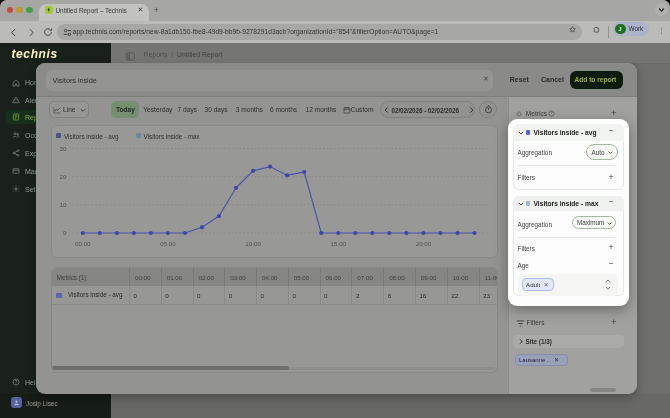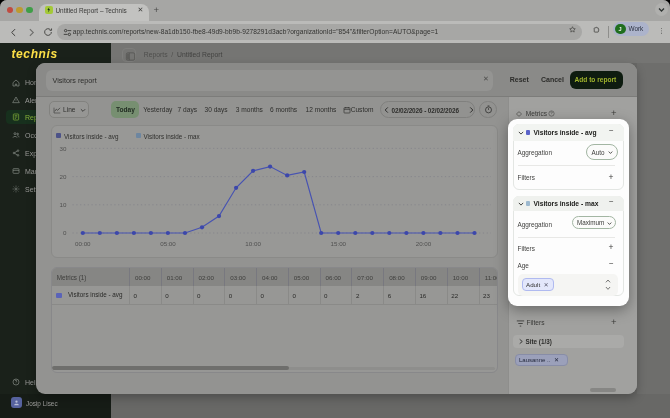--- a/index.html
+++ b/index.html
@@ -88,21 +88,21 @@
   <div class="abs" style="left:122.3px;top:48.3px;width:13.5px;height:13.5px;border:1px solid #7e7e7c;border-radius:4px;"></div>
   <div class="abs" style="left:124.5px;top:50.5px;width:9.5px;height:9.5px;">
       <svg width="11" height="11" viewBox="0 0 24 24" fill="none" stroke="#565654" stroke-width="1.8">
         <rect x="3" y="4" width="18" height="16" rx="3"></rect>
         <path d="M9.5 4 V20"></path>
         <rect x="5" y="6" width="3" height="12" fill="#565654" stroke="none"></rect>
       </svg>
     </div>
   <div class="abs" style="left:143.8px;top:51px;font-size:6.8px;color:#4e4e4c;">Reports&nbsp;&nbsp;/&nbsp;&nbsp;<span style="color:#424240;">Untitled Report</span></div>
 
-  <div class="abs" style="left:11.5px;top:47px;font-size:12px;font-weight:bold;font-style:italic;color:#fde047;letter-spacing:0.6px;">technis</div>
+  <div class="abs" style="left:11.5px;top:47px;font-size:12px;font-weight:bold;font-style:italic;color:#fef9c3;letter-spacing:0.6px;">technis</div>
 
   <div class="abs" id="menu" style="left:0;top:63px;width:35.5px;height:331px;overflow:hidden;">
     <div class="abs mi" style="top:13.5px;">
         <span class="mic">
           <svg width="8" height="8" viewBox="0 0 24 24" fill="none" stroke="#8a908a" stroke-width="2">
             <path d="M3 11 L12 3 L21 11 V21 H14 V15 H10 V21 H3 Z"></path>
           </svg>
         </span>
         <span class="mit">Home</span>
       </div>
@@ -182,21 +182,21 @@
         <circle cx="12" cy="9" r="4"></circle>
         <path d="M4 21 C4 15 20 15 20 21 Z"></path>
       </svg>
     </div>
   <div class="abs" style="left:26px;top:399.5px;font-size:6.4px;color:#9e9e9c;">Josip Lisec</div>
 
   <div class="abs" id="modal" style="left:35.5px;top:63px;width:601.5px;height:331px;background:#939391;border-radius:9px;box-shadow:0 4px 10px rgba(0,0,0,0.25);overflow:hidden;">
 
     <div class="abs" style="left:0;top:0;width:601.5px;height:33px;background:#8a8a88;"></div>
     <div class="abs" style="left:10.3px;top:7px;width:447.2px;height:20.5px;background:#949492;border-radius:6px;"></div>
-    <div class="abs" style="left:17px;top:12.8px;font-size:7.2px;color:#2e2e2c;">Visitors report</div>
+    <div class="abs" style="left:17px;top:12.8px;font-size:7.2px;color:#2e2e2c;">Visitors inside</div>
     <div class="abs" style="left:447.5px;top:11.5px;font-size:7px;color:#4e4e4c;">✕</div>
     <div class="abs" style="left:474.2px;top:12.7px;font-size:7px;font-weight:bold;color:#2c2c2a;">Reset</div>
     <div class="abs" style="left:505.5px;top:12.7px;font-size:7px;font-weight:bold;color:#2c2c2a;">Cancel</div>
     <div class="abs" style="left:534.2px;top:7.8px;width:53px;height:18px;background:#0e1c10;border-radius:6px;"></div>
     <div class="abs" style="left:539px;top:13.2px;font-size:6.6px;font-weight:bold;color:#9fb32c;">Add to report</div>
     <div class="abs" style="left:0;top:33px;width:601.5px;height:1px;background:#7c7c7a;"></div>
 
     <div class="abs" style="left:13px;top:37.5px;width:40.5px;height:17px;border:1px solid #82827f;border-radius:5px;background:#969694;"></div>
     <div class="abs" style="left:17.5px;top:42.5px;width:8px;height:8px;">
         <svg width="8" height="8" viewBox="0 0 24 24" fill="none" stroke="#2f2f2d" stroke-width="2">

